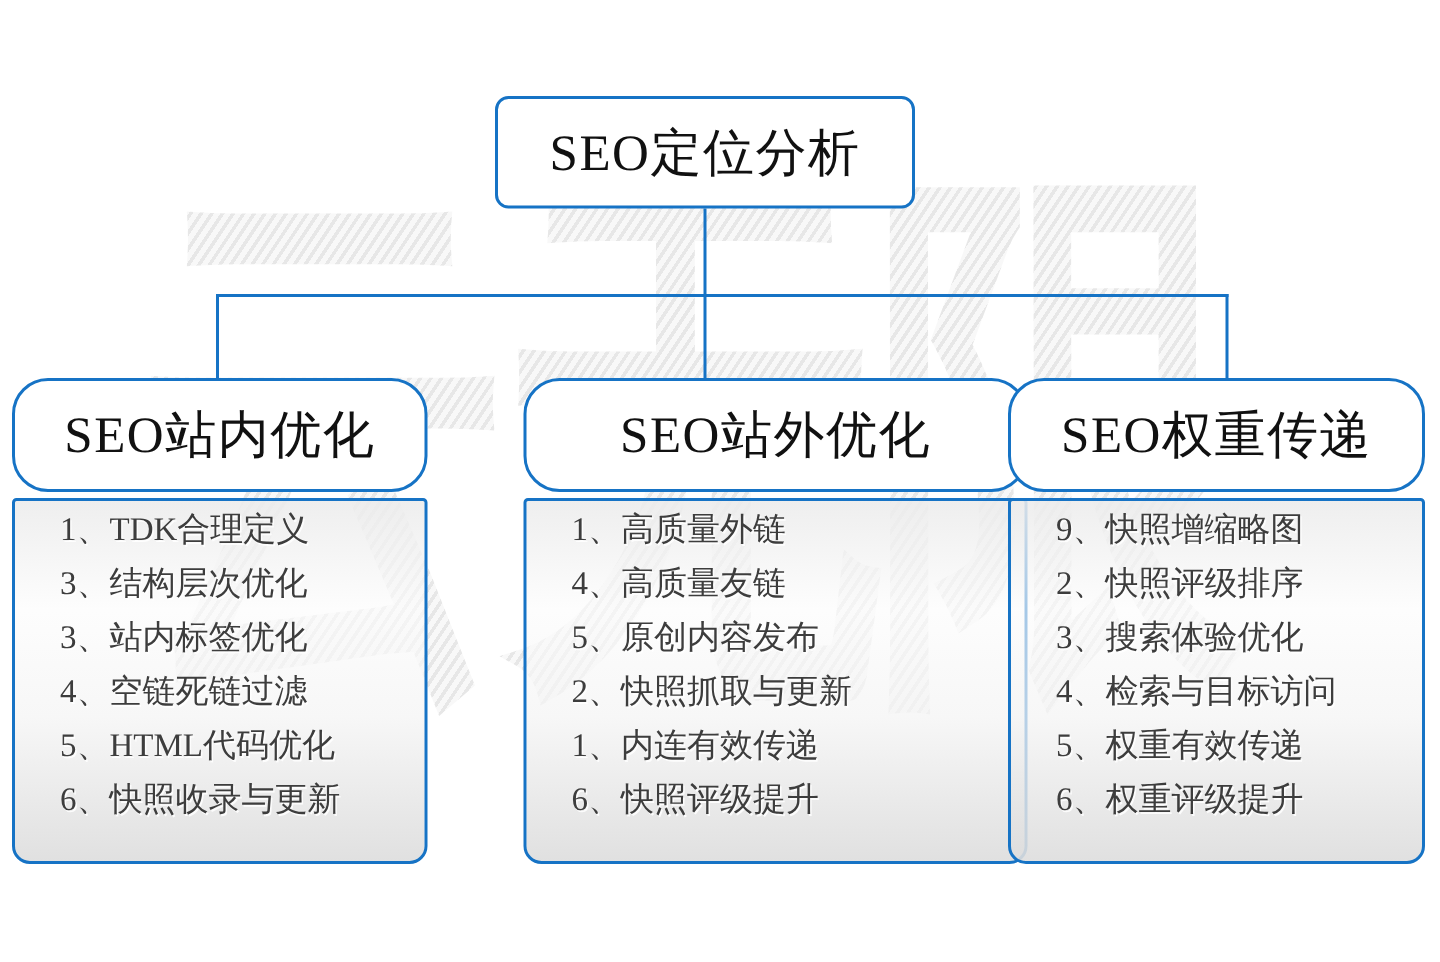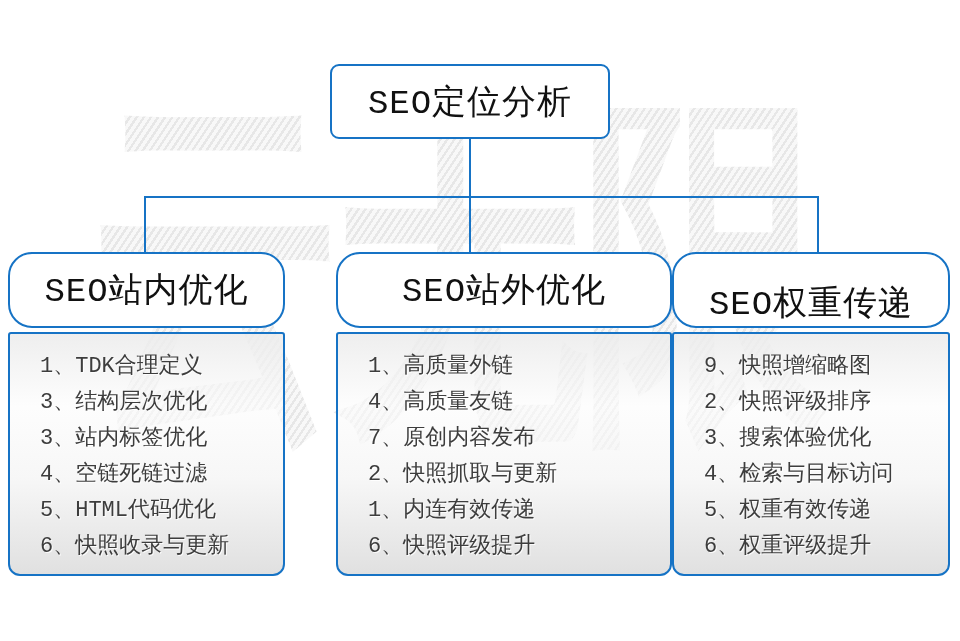--- a/index.html
+++ b/index.html
@@ -1,18 +1,18 @@
 <!DOCTYPE html>
 <html><head>
 <meta charset="utf-8">
 <style>
   html,body { margin:0; padding:0; background:#ffffff; }
   .canvas {
     position:relative; width:960px; height:641px; background:#ffffff;
-    overflow:hidden; font-family:Liberation Mono, monospace;
+    overflow:hidden; font-family:Liberation Serif, serif;
   }
 
   
   .watermark {
     position:absolute; left:92px; top:108px; white-space:nowrap;
     font-size:250px; font-weight:bold; line-height:1; letter-spacing:-5px;
     transform:scaleY(1.5); transform-origin:top left;
     color:#ededed; z-index:0; user-select:none;
   }
   @supports ((-webkit-background-clip:text) or (background-clip:text)) {
@@ -35,33 +35,33 @@
   .node {
     position:absolute; box-sizing:border-box; z-index:2;
     background:#ffffff; border:2px solid #1673c5; border-radius:9px;
     display:flex; align-items:center; justify-content:center;
     font-size:34px; color:#111111; letter-spacing:1px;
   }
   .node.root   { left:330px; top:64px;  width:280px; height:75px; }
   .node.header { top:252px; height:76px;border-radius:24px; }
 
   .col-left   { left:8px;   width:277px; }
-  .col-middle { left:336px; width:336px; }
-  .col-right  { left:672px; width:278px;align-items:flex-end; }
+  .col-middle { left:349px; width:336px; }
+  .col-right  { left:672px; width:278px; }
 
   
   .panel {
     position:absolute; top:332px; height:244px; box-sizing:border-box; z-index:2;
     border:2px solid #1673c5; border-radius:3px 3px 12px 12px;
     background:linear-gradient(to bottom,
       rgba(236,236,236,0.88) 0%,
       rgba(252,252,252,0.62) 30%,
       rgba(244,244,244,0.72) 60%,
       rgba(221,221,221,0.90) 100%);
-    padding:15px 8px 0 30px;
+    padding:1px 8px 0 30px;
   }
   .panel .item {
     font-size:22px; line-height:36px; color:#3d3d3d;
     text-shadow:1px 1px 0 rgba(255,255,255,0.85);
     white-space:nowrap;
   }
 </style>
 </head>
 <body>
 
@@ -90,21 +90,21 @@
     <div class="item">5、HTML代码优化</div>
     <div class="item">6、快照收录与更新</div>
   </div>
 
   <div class="node header col-middle">
     <span>SEO站外优化</span>
   </div>
   <div class="panel col-middle">
     <div class="item">1、高质量外链</div>
     <div class="item">4、高质量友链</div>
-    <div class="item">7、原创内容发布</div>
+    <div class="item">5、原创内容发布</div>
     <div class="item">2、快照抓取与更新</div>
     <div class="item">1、内连有效传递</div>
     <div class="item">6、快照评级提升</div>
   </div>
 
   <div class="node header col-right">
     <span>SEO权重传递</span>
   </div>
   <div class="panel col-right">
     <div class="item">9、快照增缩略图</div>

